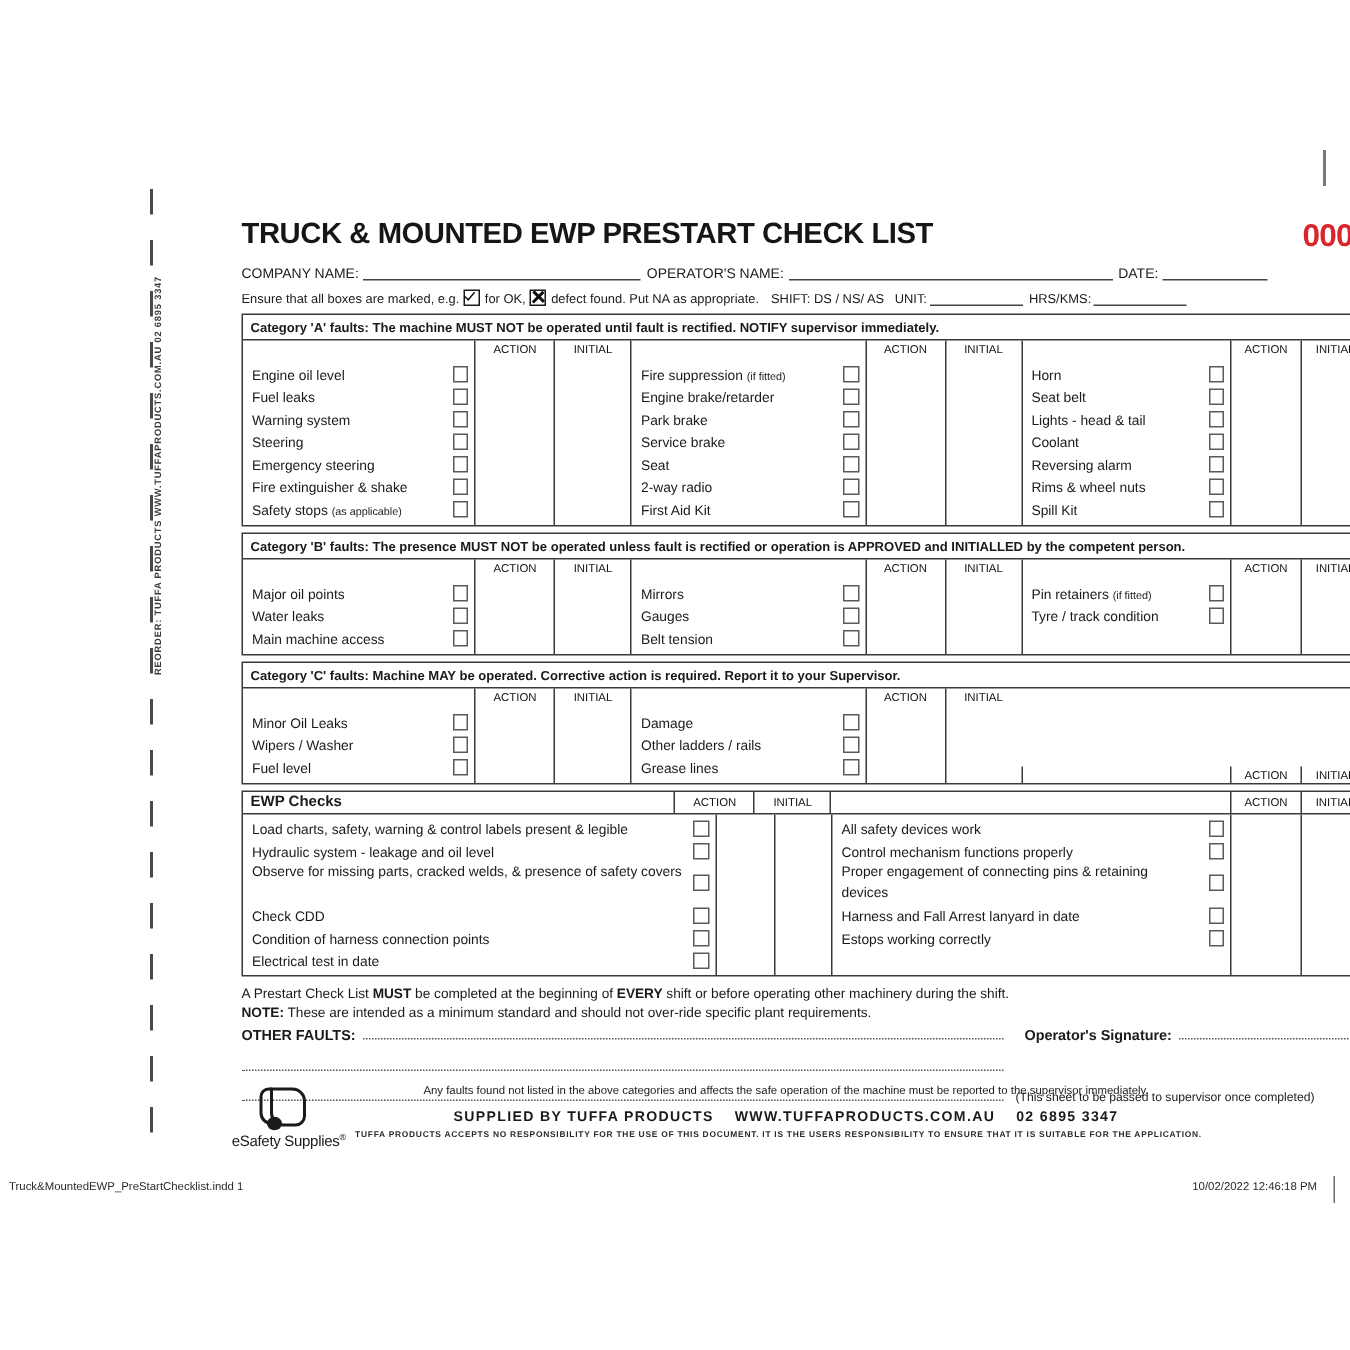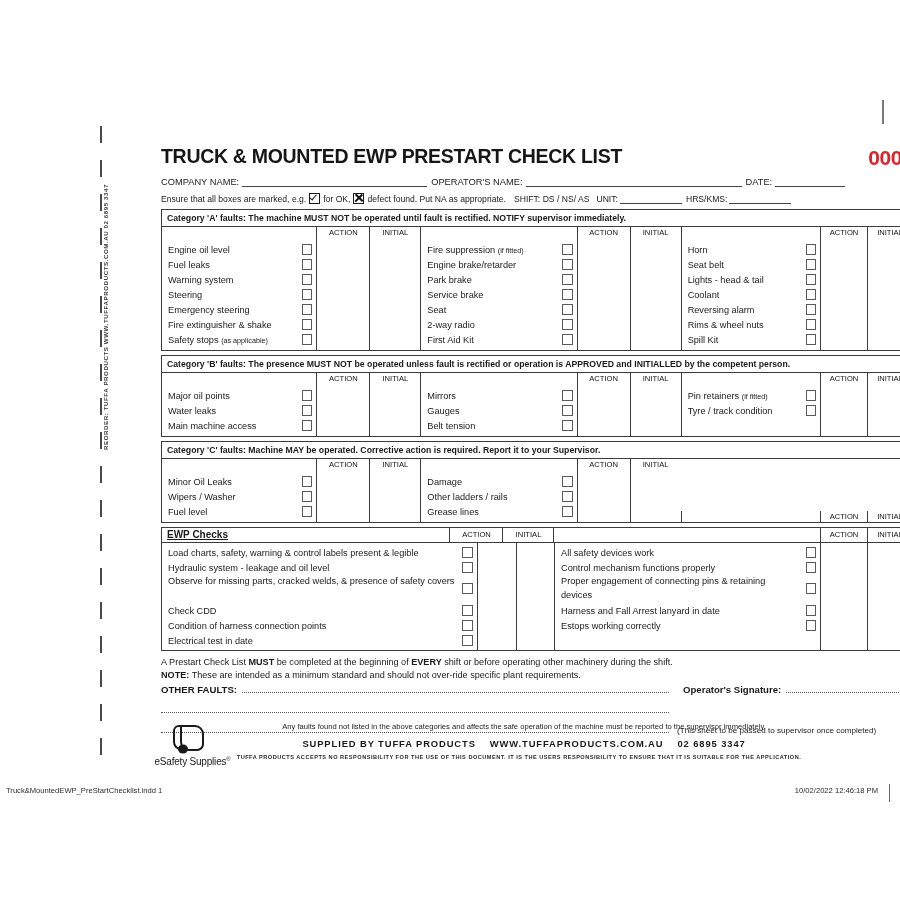--- a/index.html
+++ b/index.html
@@ -152,21 +152,21 @@
   .block-head {
     font-size: 8.7px;
     font-weight: bold;
     padding: 2.5px 4px 2.5px 5px;
     border-bottom: 1.2px solid #3b3b3b;
     background: #fff;
     line-height: 11px;
     white-space: nowrap;
     overflow: hidden;
   }
-  .block-head.ewp { font-size: 10px; padding: 3px 4px 3px 5px; text-decoration: underline; }
+  .block-head.ewp { font-size: 10px; padding: 3px 4px 3px 5px; }
 
   .cols {
     display: flex;
     align-items: flex-end;
   }
   .col {
     display: flex;
     flex-direction: column;
   }
   .col + .col { border-left: 1.2px solid #3b3b3b; }

